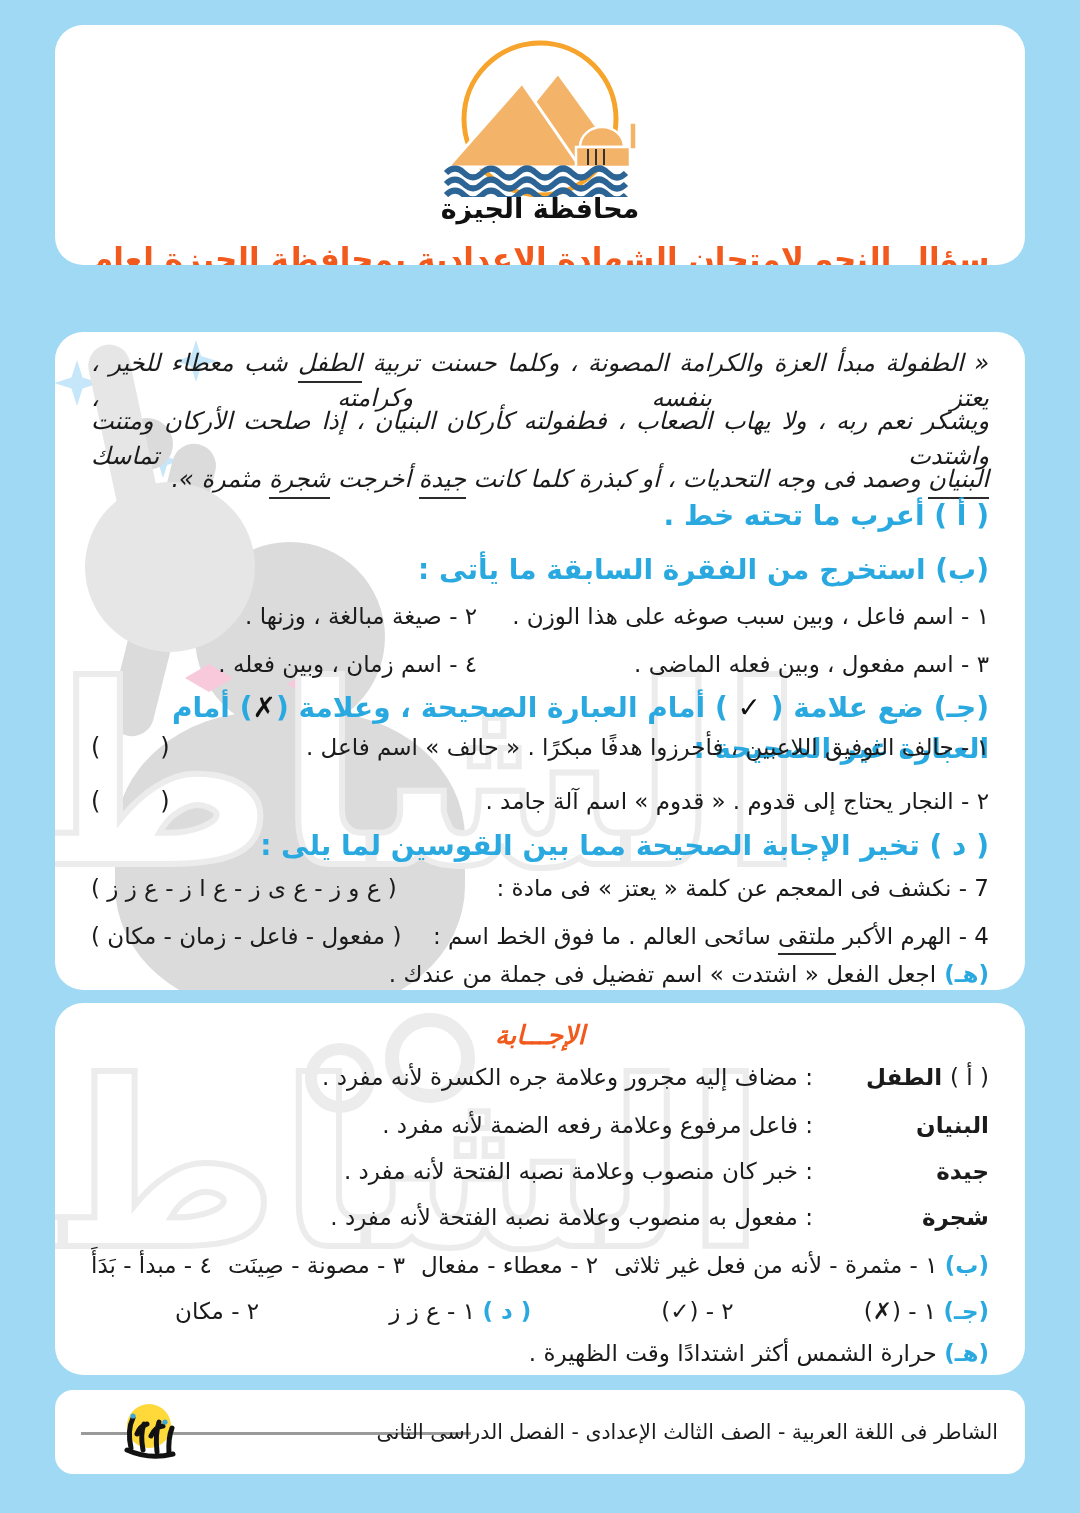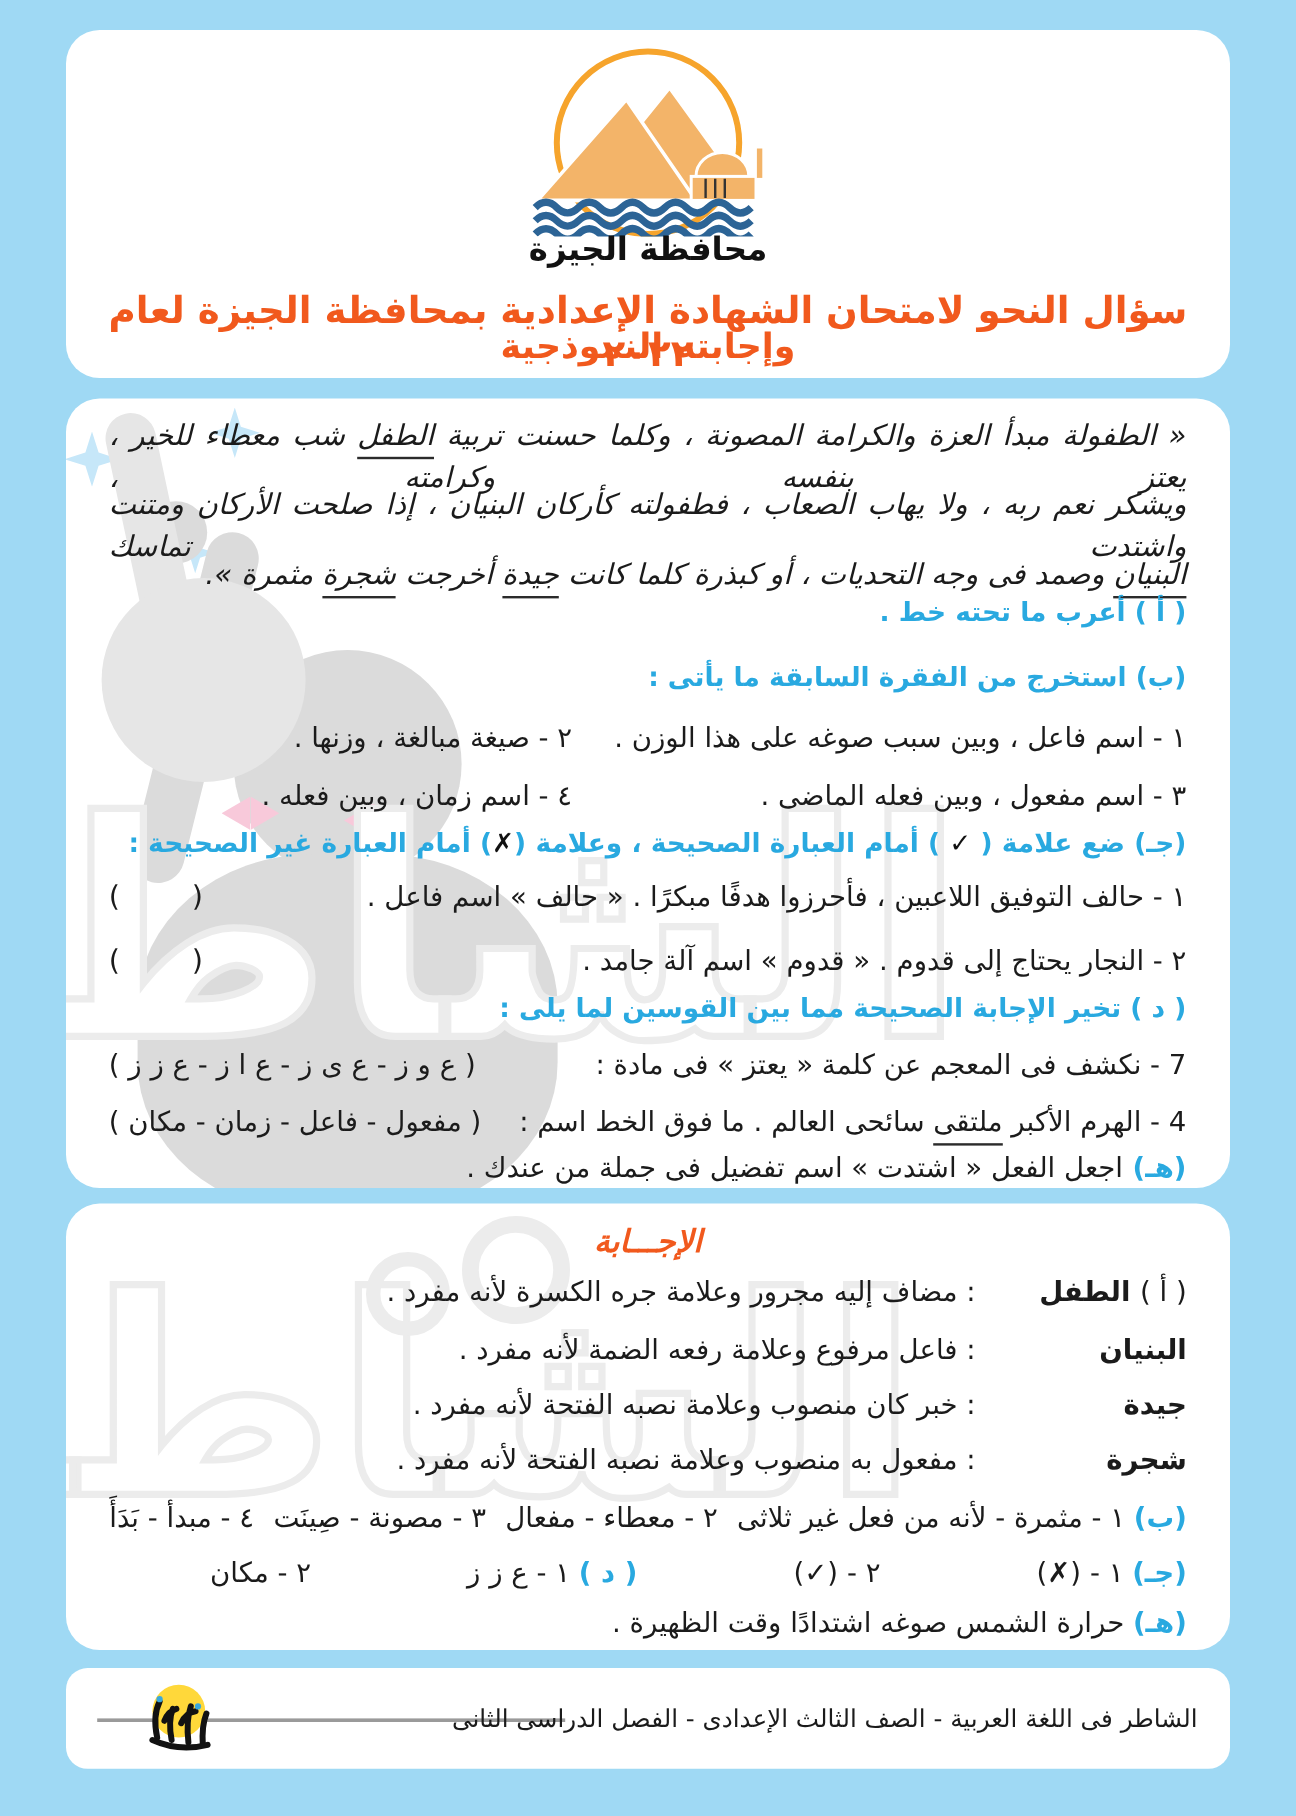--- a/index.html
+++ b/index.html
@@ -21,40 +21,40 @@
     direction:rtl;
   }
   .card{
     position:absolute;
     left:55px;
     width:970px;
     background:#ffffff;
     border-radius:28px;
     overflow:hidden;
   }
-  #box-header{top:25px;height:290px;}
+  #box-header{top:25px;height:240px;}
   #box-questions{top:332px;height:658px;}
   #box-answers{top:1003px;height:372px;}
   #box-footer{top:1390px;height:84px;border-radius:18px;}
 
   .abs-line{position:absolute;right:36px;left:36px;z-index:3;font-size:23px;line-height:1.45;}
 
   
   .logo-wrap{position:absolute;top:10px;left:0;right:0;display:flex;justify-content:center;z-index:3;}
   .logo-caption{position:absolute;top:168px;right:0;left:0;text-align:center;font-weight:bold;font-size:27px;color:#111;z-index:3;}
   .title-1{position:absolute;top:196px;right:0;left:0;text-align:center;color:var(--orange);font-weight:bold;font-size:31px;z-index:3;margin-top:20px;}
   .title-2{position:absolute;top:246px;right:0;left:0;text-align:center;color:var(--orange);font-weight:bold;font-size:29px;z-index:3;}
 
   
   .passage{font-size:24px;font-style:italic;}
   .just{text-align:justify;text-align-last:justify;}
   .u{border-bottom:2px solid #2b2b2b;padding-bottom:4px;}
   .blue{color:var(--blue);font-weight:bold;}
   .ink{color:var(--ink);font-weight:normal;}
-  .heading{color:var(--blue);font-weight:bold;font-size:22px;}
+  .heading{color:var(--blue);font-weight:bold;font-size:28px;}
   .mark{color:#111;font-weight:bold;}
 
   .q-two{display:flex;}
   .q-two .colA{flex:0 0 57%;}
   .q-two .colB{flex:1;}
 
   .spread{display:flex;justify-content:space-between;align-items:baseline;}
   .bracket{font-size:24px;letter-spacing:2px;white-space:pre;}
 
   
@@ -215,21 +215,21 @@
 
   <div class="abs-line spread" style="top:292px;left:120px;">
     <span><span class="blue">(جـ)</span> <span>١ - (✗)</span></span>
     <span>٢ - (✓)</span>
     <span><span class="blue">( د )</span> <span>١ - ع ز ز</span></span>
     <span>٢ - مكان</span>
   </div>
 
   <div class="abs-line" style="top:334px;">
     <span class="blue">(هـ)</span>
-    <span>حرارة الشمس صوغه اشتدادًا وقت الظهيرة .</span>
+    <span>حرارة الشمس أكثر اشتدادًا وقت الظهيرة .</span>
   </div>
 </div>
 
 <div class="card" id="box-footer">
   <div class="footer-line"></div>
   <div class="footer-logo">
     <svg width="70" height="70" viewBox="0 0 70 70">
       <circle cx="36" cy="30" r="22" fill="#FFD83A"></circle>
       <g stroke="#121212" stroke-width="5" stroke-linecap="round" fill="none">
         <path d="M18 52 q-4 -18 2 -30"></path>

